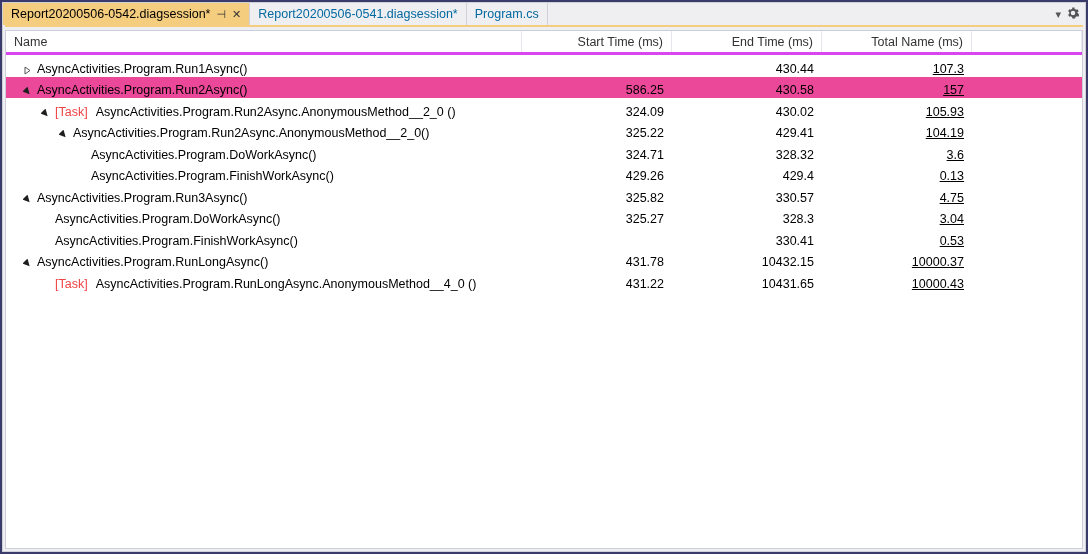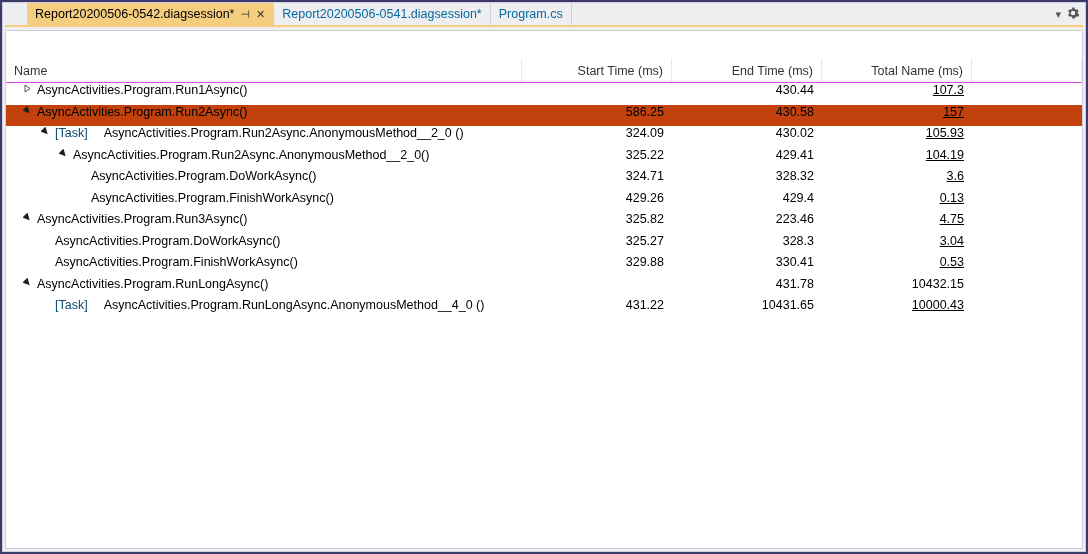--- a/index.html
+++ b/index.html
@@ -17,21 +17,20 @@
     flex-direction: column;
     border: 1px solid #d0d0d8;
   }
   
   .tab-strip {
     display: flex;
     align-items: stretch;
     height: 22px;
     background: #efeff2;
     position: relative;
-    margin-left: 24px;
   }
   .tab {
     display: flex;
     align-items: center;
     padding: 0 8px;
     gap: 6px;
     border-right: 1px solid #d0d0d8;
     background: #efeff2;
     color: #0369a1;
     cursor: pointer;
@@ -65,70 +64,69 @@
     flex: 1;
     background: #fff;
     margin: 2px;
     border: 1px solid #cccedb;
     display: flex;
     flex-direction: column;
     overflow: hidden;
   }
   .grid-header {
     display: flex;
-    border-bottom: 1px solid #d946ef;
+    border-bottom: 3px solid #d946ef;
     background: #fff;
     color: #333;
     height: 24px;
     align-items: center;
-    margin-top: 28px;
   }
   .grid-header .col {
     padding: 0 8px;
     border-right: 1px solid #e6e6ee;
     height: 100%;
     display: flex;
     align-items: center;
   }
   .col-name { flex: 1 1 auto; min-width: 0; }
   .col-start { width: 150px; justify-content: flex-end; }
   .col-end   { width: 150px; justify-content: flex-end; }
   .col-total { width: 150px; justify-content: flex-end; }
   .col-spacer { width: 110px; border-right: none; }
   .grid-body { flex: 1; overflow: auto; }
   .row {
     display: flex;
     height: 21.5px;
     align-items: center;
     border-bottom: 1px solid transparent;
   }
-  .row.selected { background: #c2410c; }
+  .row.selected { background: #ec4899; }
   .row .cell {
     padding: 0 8px;
     display: flex;
-    align-items: flex-start;
+    align-items: flex-end;
     height: 100%;
   }
   .row .cell.name { flex: 1 1 auto; min-width: 0; overflow: hidden; white-space: nowrap; }
   .row .cell.num { justify-content: flex-end; }
   .row .cell.start { width: 150px; }
   .row .cell.end   { width: 150px; }
   .row .cell.total { width: 150px; text-decoration: underline; }
   .row .cell.spacer { width: 110px; }
   .expander {
     width: 11px; height: 11px;
     margin-right: 4px;
     display: inline-flex;
     align-items: center;
     justify-content: center;
     cursor: pointer;
     flex-shrink: 0;
   }
   .expander svg { display: block; }
-  .task-label { color: #0c4a6e; margin-right: 16px; }
+  .task-label { color: #ef4444; margin-right: 8px; }
   .indent { display: inline-block; flex-shrink: 0; }
 </style>
 </head>
 <body>
 
 <div class="window">
 
   <div class="tab-strip">
 
     <div class="tab active">
@@ -249,58 +247,58 @@
           <div class="cell name">
             <span class="indent" style="width: 8px;"></span>
             <span class="expander">
               <svg width="9" height="9" viewBox="0 0 9 9">
                 <path d="M1 1 L8 5 L1 8 Z" fill="#1e1e1e" transform="rotate(45 4.5 4.5)"></path>
               </svg>
             </span>
             <span>AsyncActivities.Program.Run3Async()</span>
           </div>
           <div class="cell num start">325.82</div>
-          <div class="cell num end">223.46</div>
+          <div class="cell num end">330.57</div>
           <div class="cell num total">4.75</div>
           <div class="cell spacer"></div>
         </div>
         <div class="row">
           <div class="cell name">
             <span class="indent" style="width: 26px;"></span>
             <span class="expander"></span>
             <span>AsyncActivities.Program.DoWorkAsync()</span>
           </div>
           <div class="cell num start">325.27</div>
           <div class="cell num end">328.3</div>
           <div class="cell num total">3.04</div>
           <div class="cell spacer"></div>
         </div>
         <div class="row">
           <div class="cell name">
             <span class="indent" style="width: 26px;"></span>
             <span class="expander"></span>
             <span>AsyncActivities.Program.FinishWorkAsync()</span>
           </div>
-          <div class="cell num start">329.88</div>
           <div class="cell num end">330.41</div>
           <div class="cell num total">0.53</div>
           <div class="cell spacer"></div>
         </div>
         <div class="row">
           <div class="cell name">
             <span class="indent" style="width: 8px;"></span>
             <span class="expander">
               <svg width="9" height="9" viewBox="0 0 9 9">
                 <path d="M1 1 L8 5 L1 8 Z" fill="#1e1e1e" transform="rotate(45 4.5 4.5)"></path>
               </svg>
             </span>
             <span>AsyncActivities.Program.RunLongAsync()</span>
           </div>
           <div class="cell num start">431.78</div>
           <div class="cell num end">10432.15</div>
+          <div class="cell num total">10000.37</div>
           <div class="cell spacer"></div>
         </div>
         <div class="row">
           <div class="cell name">
             <span class="indent" style="width: 26px;"></span>
             <span class="expander"></span>
             <span class="task-label">[Task]</span>
             <span>AsyncActivities.Program.RunLongAsync.AnonymousMethod__4_0 ()</span>
           </div>
           <div class="cell num start">431.22</div>

